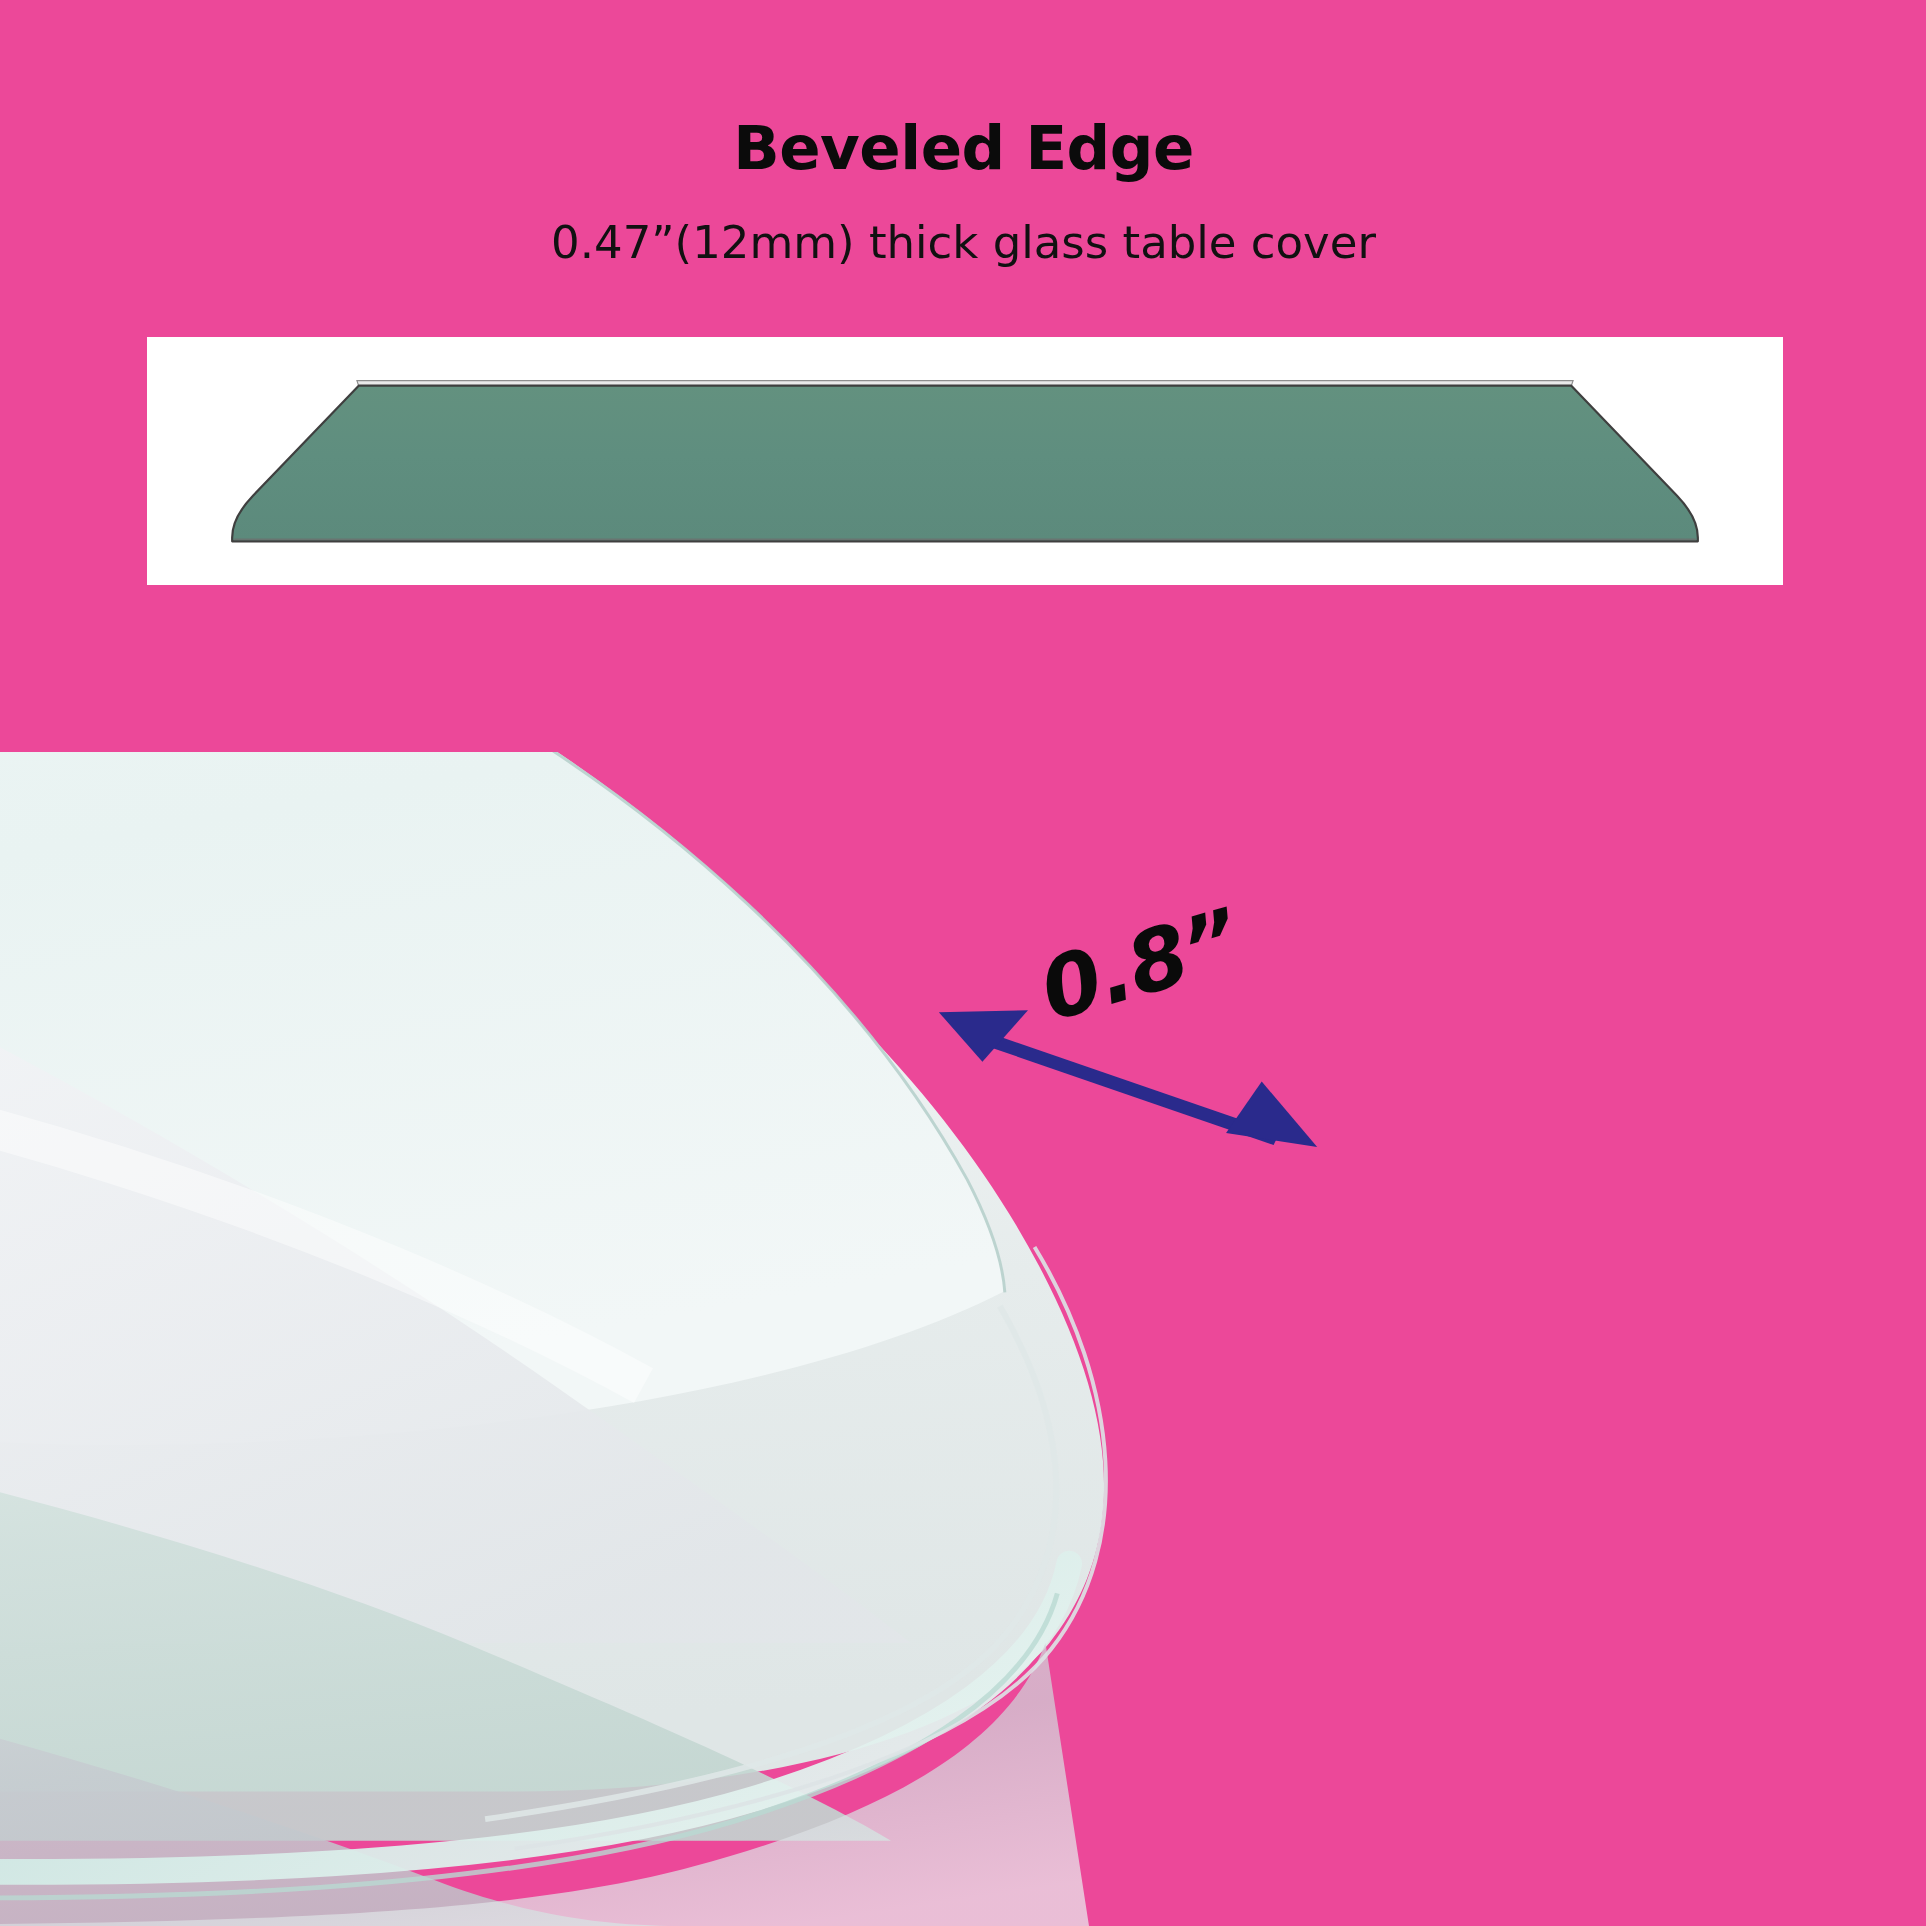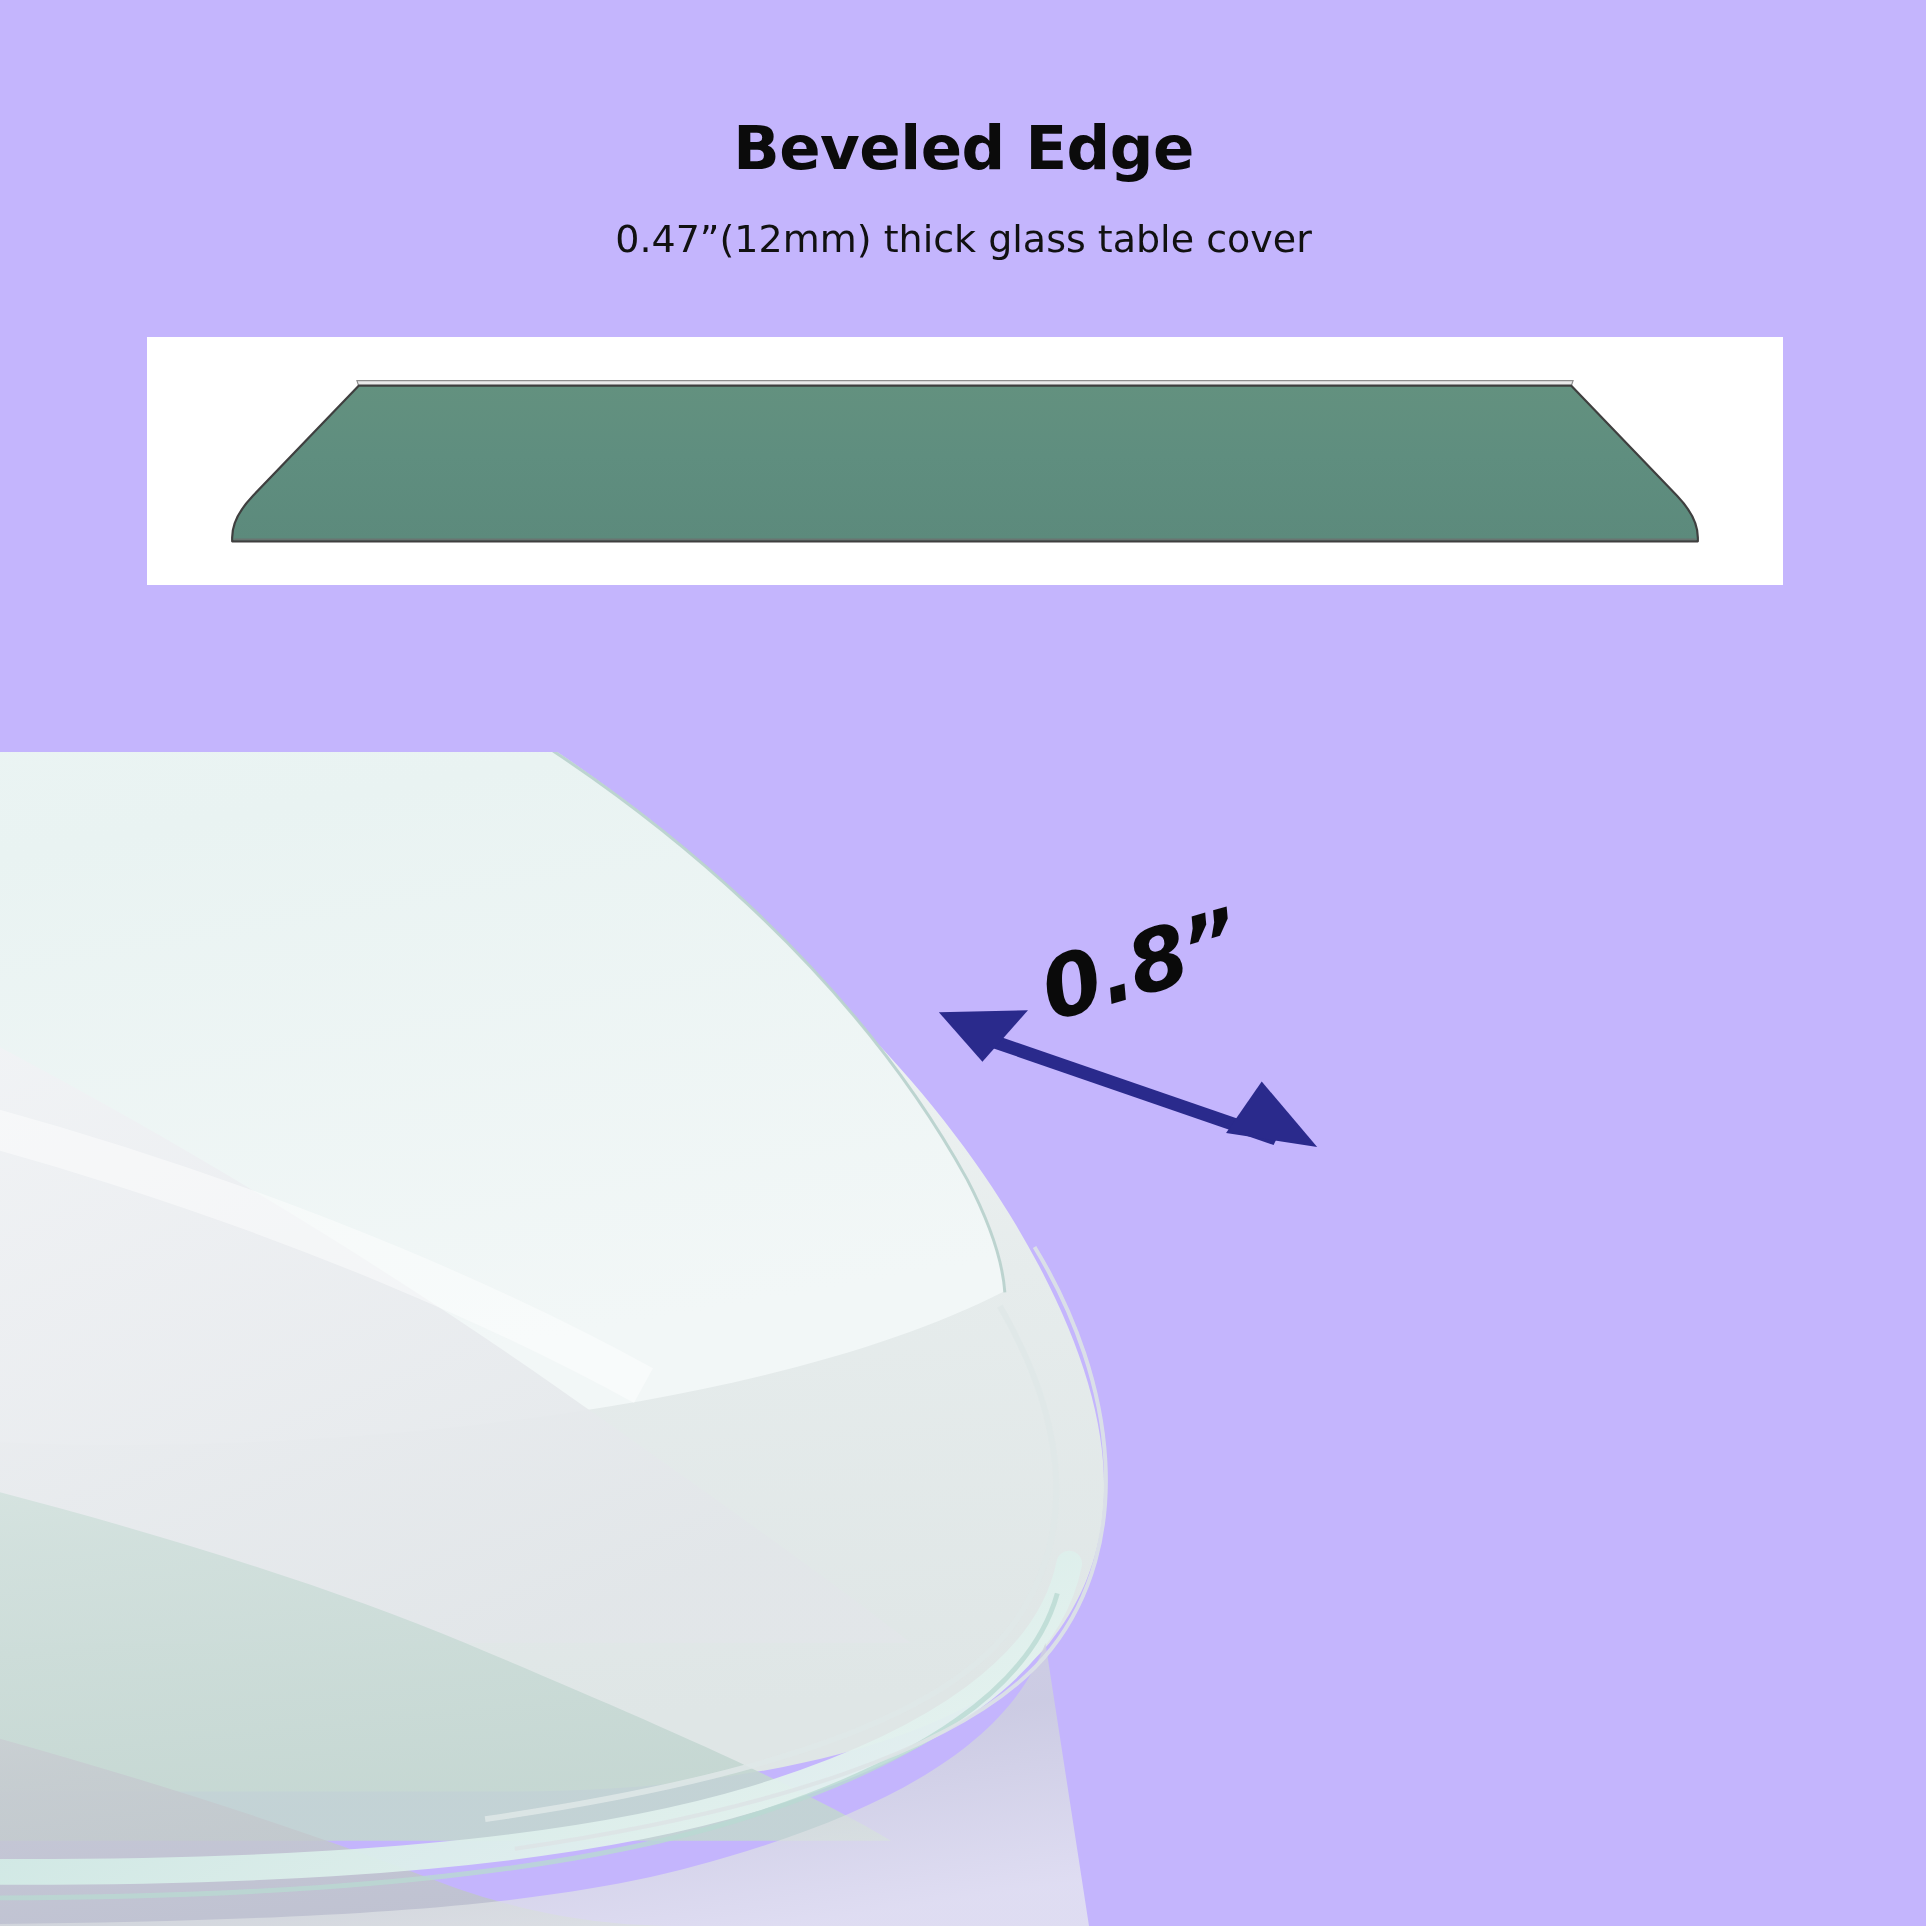--- a/index.html
+++ b/index.html
@@ -13,42 +13,42 @@
     position: relative;
     overflow: hidden;
     font-family: "DejaVu Sans", "Liberation Sans", sans-serif;
   }
 
   #stage {
     position: absolute;
     left: 0; top: 0;
     width: 1927px;
     height: 1927px;
-    background: #c4b5fd;
+    background: #ec4899;
   }
 
   
   .heading-block {
     position: absolute;
     left: 0;
     top: 117px;
     width: 1927px;
     text-align: center;
   }
   .title {
     font-size: 61px;
     font-weight: bold;
     color: #0b0b0b;
     letter-spacing: -0.5px;
     line-height: 1.0;
     margin: 0;
     white-space: nowrap;
   }
   .subtitle {
-    font-size: 38px;
+    font-size: 45px;
     font-weight: normal;
     color: #111111;
     margin: 0;
     margin-top: 42px;
     line-height: 1.0;
     white-space: nowrap;
   }
 
   
   .xsection-panel {

